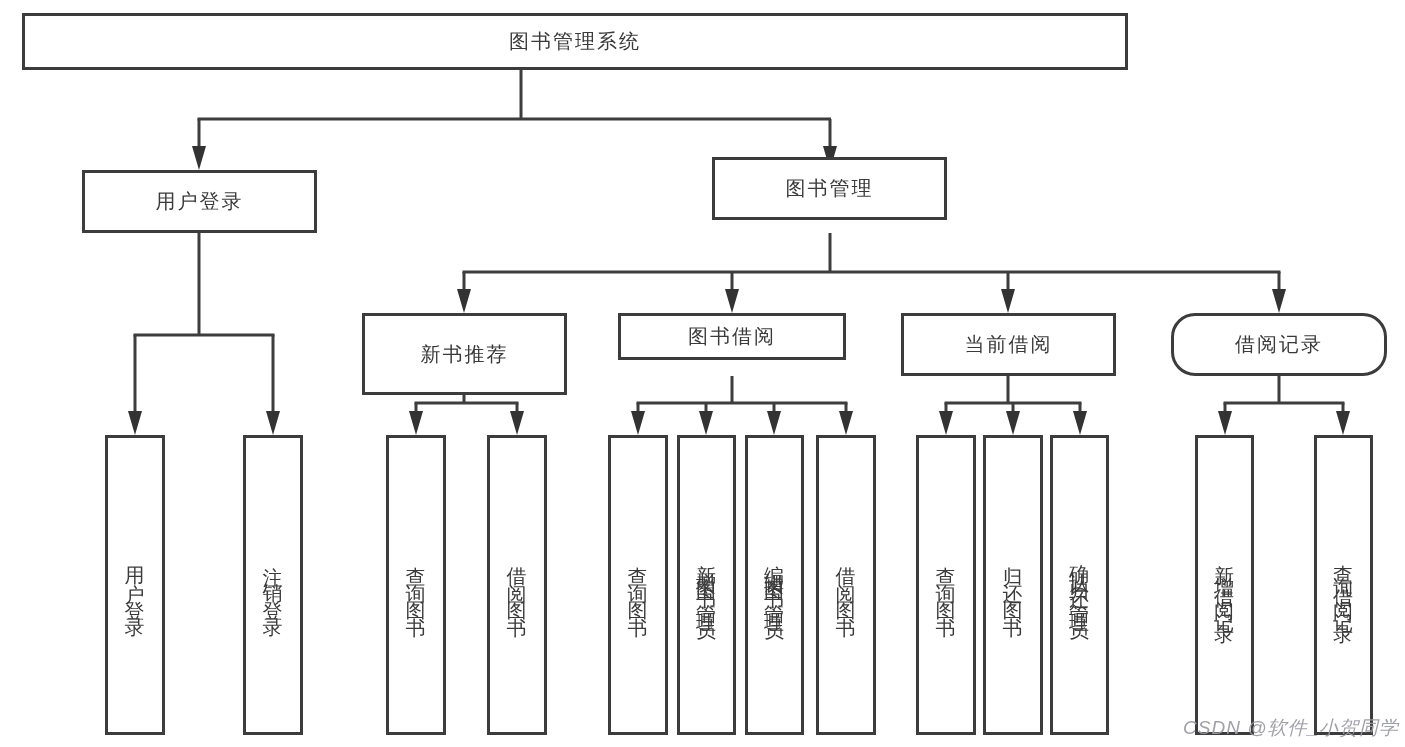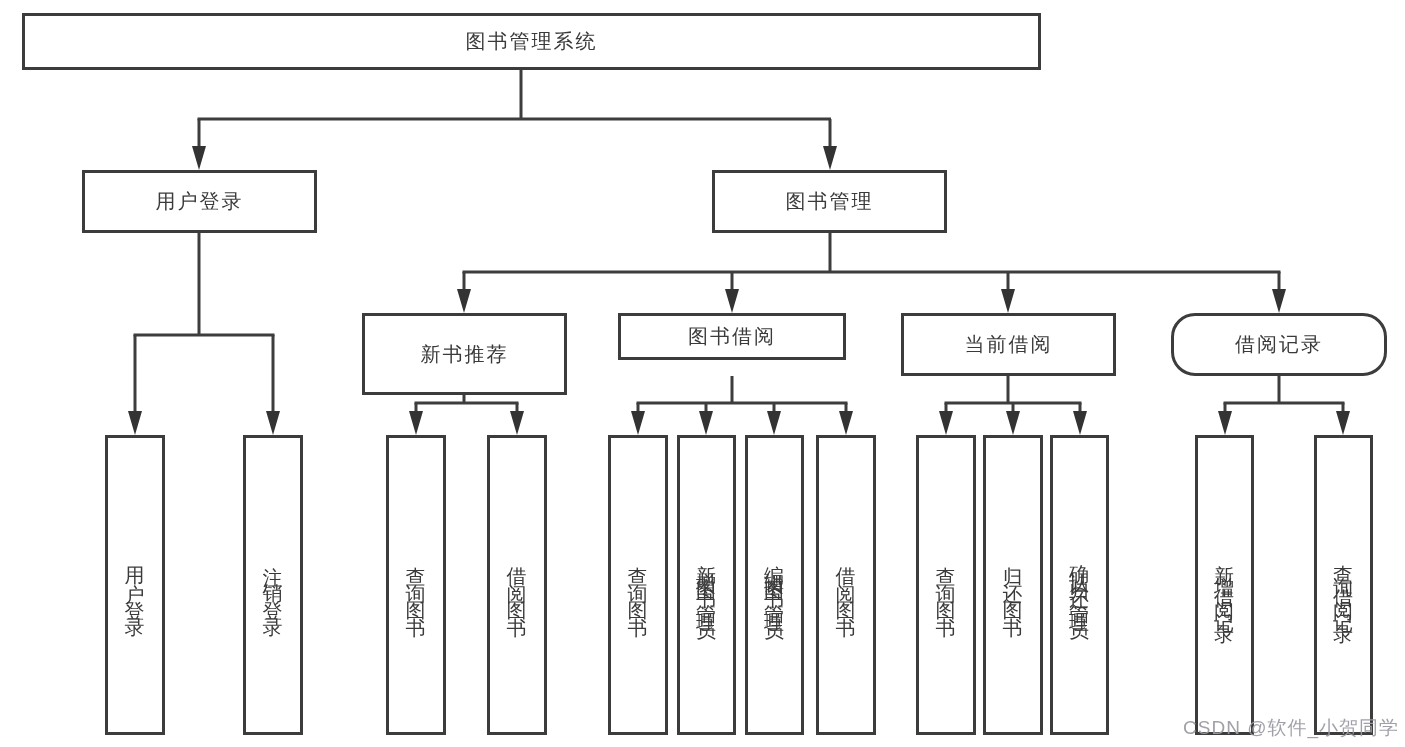--- a/index.html
+++ b/index.html
@@ -45,20 +45,21 @@
   .ls-md { letter-spacing: 12px; }
   .ls-sm { letter-spacing: 8px; }
   #watermark {
     position: absolute;
     right: 6px;
     bottom: 6px;
     font-size: 19px;
     color: rgba(155, 155, 163, 0.95);
     letter-spacing: 1px;
     white-space: nowrap;
+    font-style: italic;
   }
 </style>
 </head>
 <body>
 
 <div id="stage">
 
   <svg id="connectors" viewBox="0 0 1405 747" xmlns="http://www.w3.org/2000/svg">
 
     <g>
@@ -128,28 +129,28 @@
     <g>
       <line x1="1279" y1="376" x2="1279" y2="403"></line>
       <line x1="1223.5" y1="403" x2="1344.5" y2="403"></line>
       <line x1="1225" y1="403" x2="1225" y2="412"></line>
       <polygon points="1218,411 1232,411 1225,435"></polygon>
       <line x1="1343" y1="403" x2="1343" y2="412"></line>
       <polygon points="1336,411 1350,411 1343,435"></polygon>
     </g>
   </svg>
 
-  <div class="node" style="left:22px; top:13px; width:1019px; height:57px;">
+  <div class="node" style="left:22px; top:13px; width:1106px; height:57px;">
     <span class="h-label">图书管理系统</span>
   </div>
 
   <div class="node" style="left:82px; top:170px; width:235px; height:63px;">
     <span class="h-label">用户登录</span>
   </div>
-  <div class="node" style="left:712px; top:170px; width:235px; height:63px;">
+  <div class="node" style="left:712px; top:157px; width:235px; height:63px;">
     <span class="h-label">图书管理</span>
   </div>
 
   <div class="node" style="left:362px; top:313px; width:205px; height:82px;">
     <span class="h-label">新书推荐</span>
   </div>
   <div class="node" style="left:618px; top:313px; width:228px; height:47px;">
     <span class="h-label">图书借阅</span>
   </div>
   <div class="node" style="left:901px; top:313px; width:215px; height:63px;">

